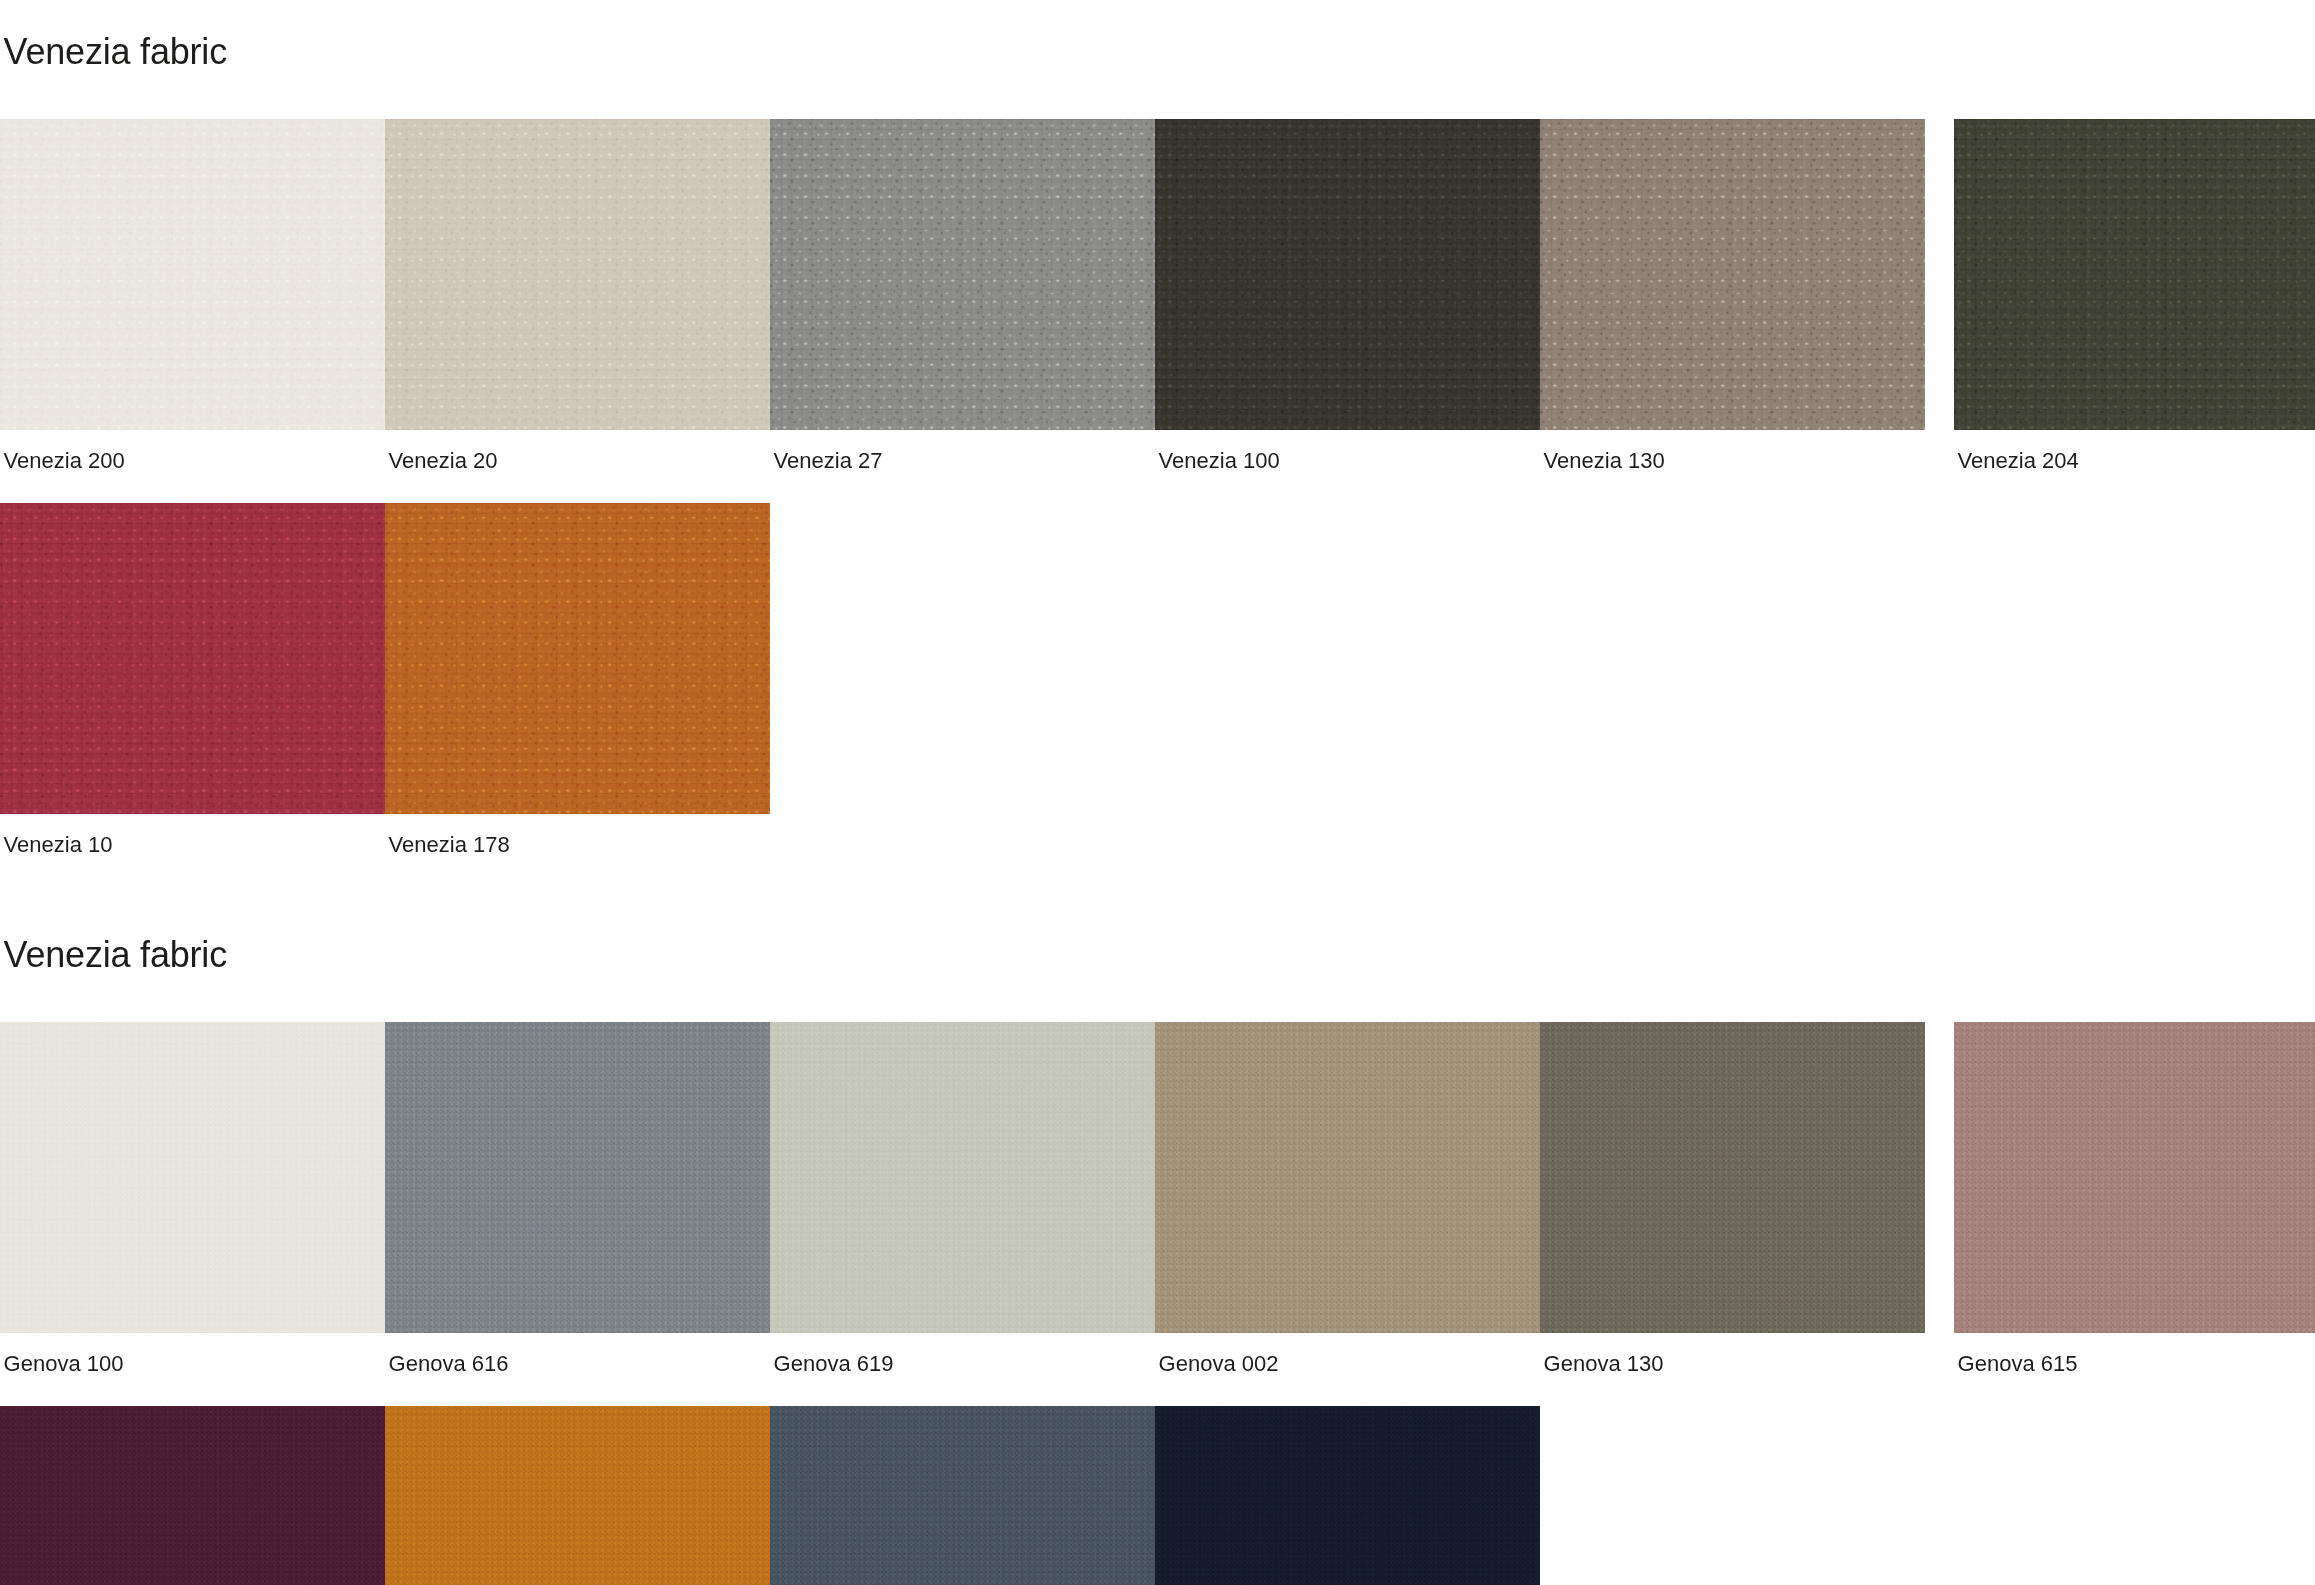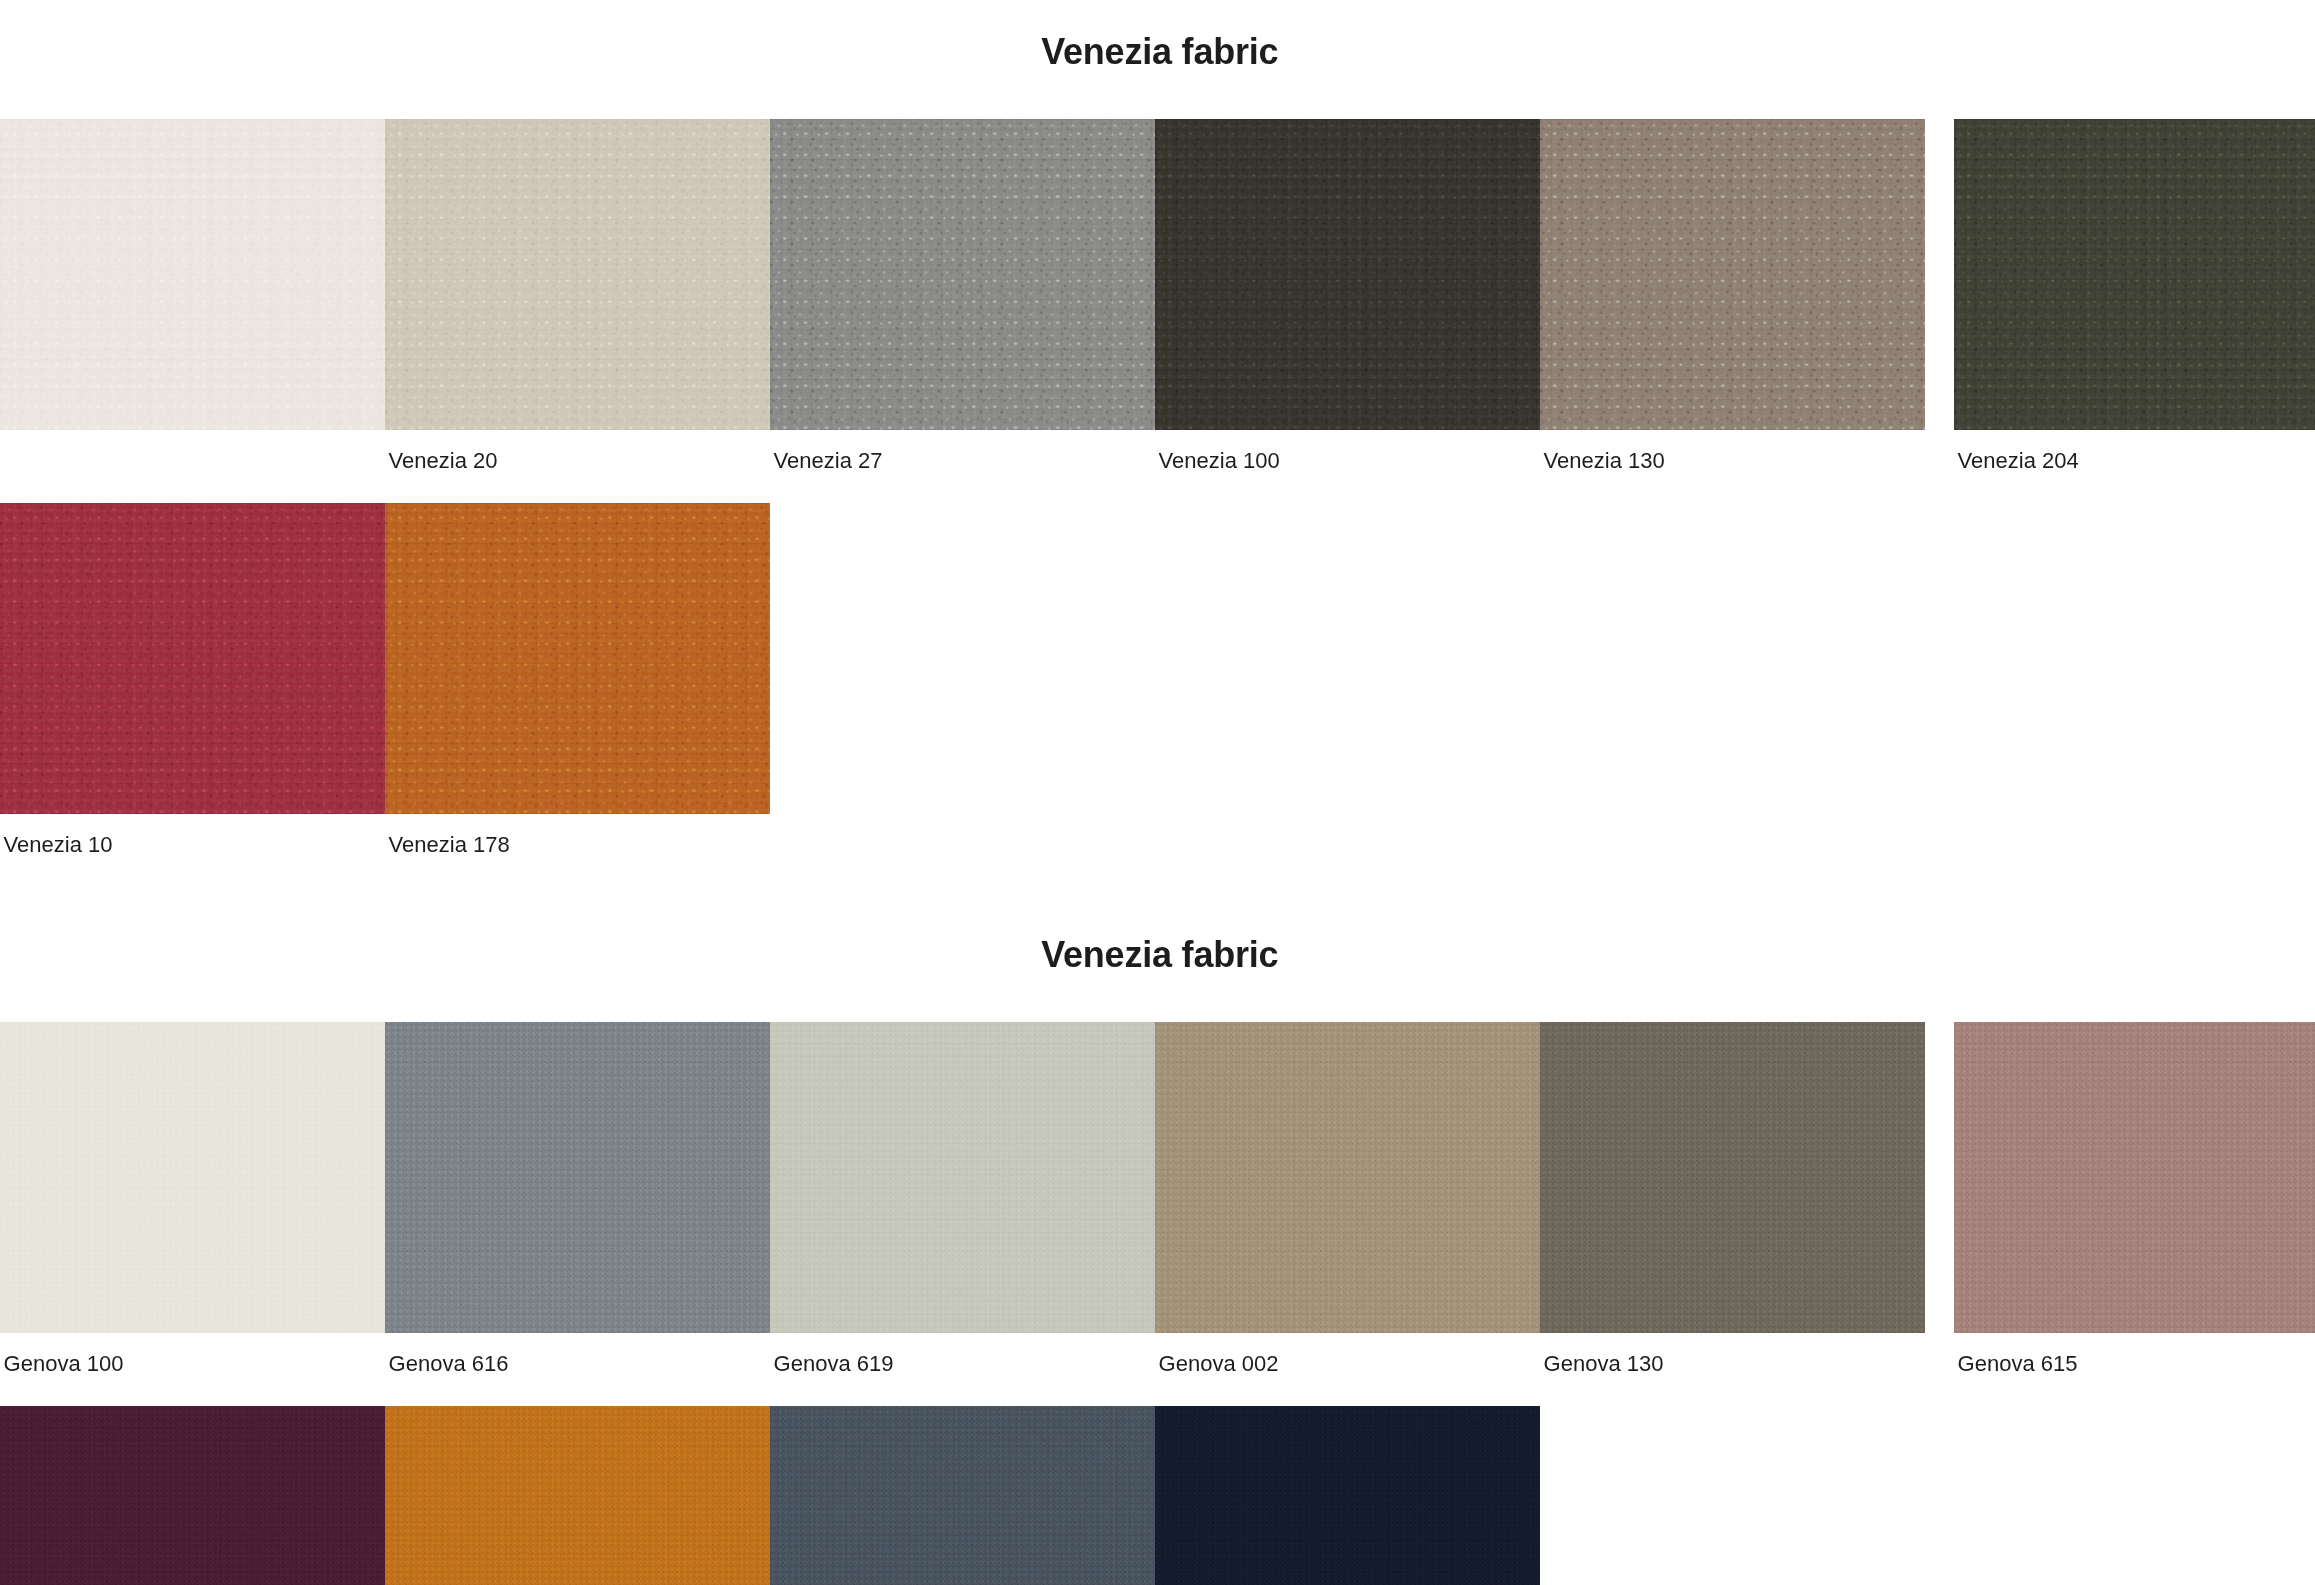--- a/index.html
+++ b/index.html
@@ -12,26 +12,25 @@
   body {
     font-family: "Liberation Sans", "DejaVu Sans", sans-serif;
     color: #1d1d1b;
     -webkit-font-smoothing: antialiased;
   }
 
   .page { width: 2316px; position: relative; }
 
   .section-title {
     font-size: 36px;
-    font-weight: 700;
+    font-weight: 400;
     line-height: 1.1;
     letter-spacing: -0.2px;
     color: #1d1d1b;
     padding: 0 0 0 3.6px;
-    text-align: center;
   }
   .section-title.first { padding-top: 1.8px; }
 
   .swatch-row {
     display: flex;
     flex-wrap: nowrap;
     align-items: flex-start;
   }
 
   .swatch-cell { width: 385px; flex: 0 0 385px; }
@@ -122,20 +121,21 @@
 
 <div class="page">
 
   <h2 class="section-title first">Venezia fabric</h2>
   <div class="title-gap"></div>
 
   <div class="swatch-row">
 
     <div class="swatch-cell">
       <div class="swatch tex-venezia" style="background-color: rgb(235, 231, 224);"></div>
+      <div class="swatch-label">Venezia 200</div>
     </div>
 
     <div class="swatch-cell">
       <div class="swatch tex-venezia" style="background-color: rgb(207, 200, 184);"></div>
       <div class="swatch-label">Venezia 20</div>
     </div>
 
     <div class="swatch-cell">
       <div class="swatch tex-venezia" style="background-color: rgb(138, 138, 136);"></div>
       <div class="swatch-label">Venezia 27</div>

